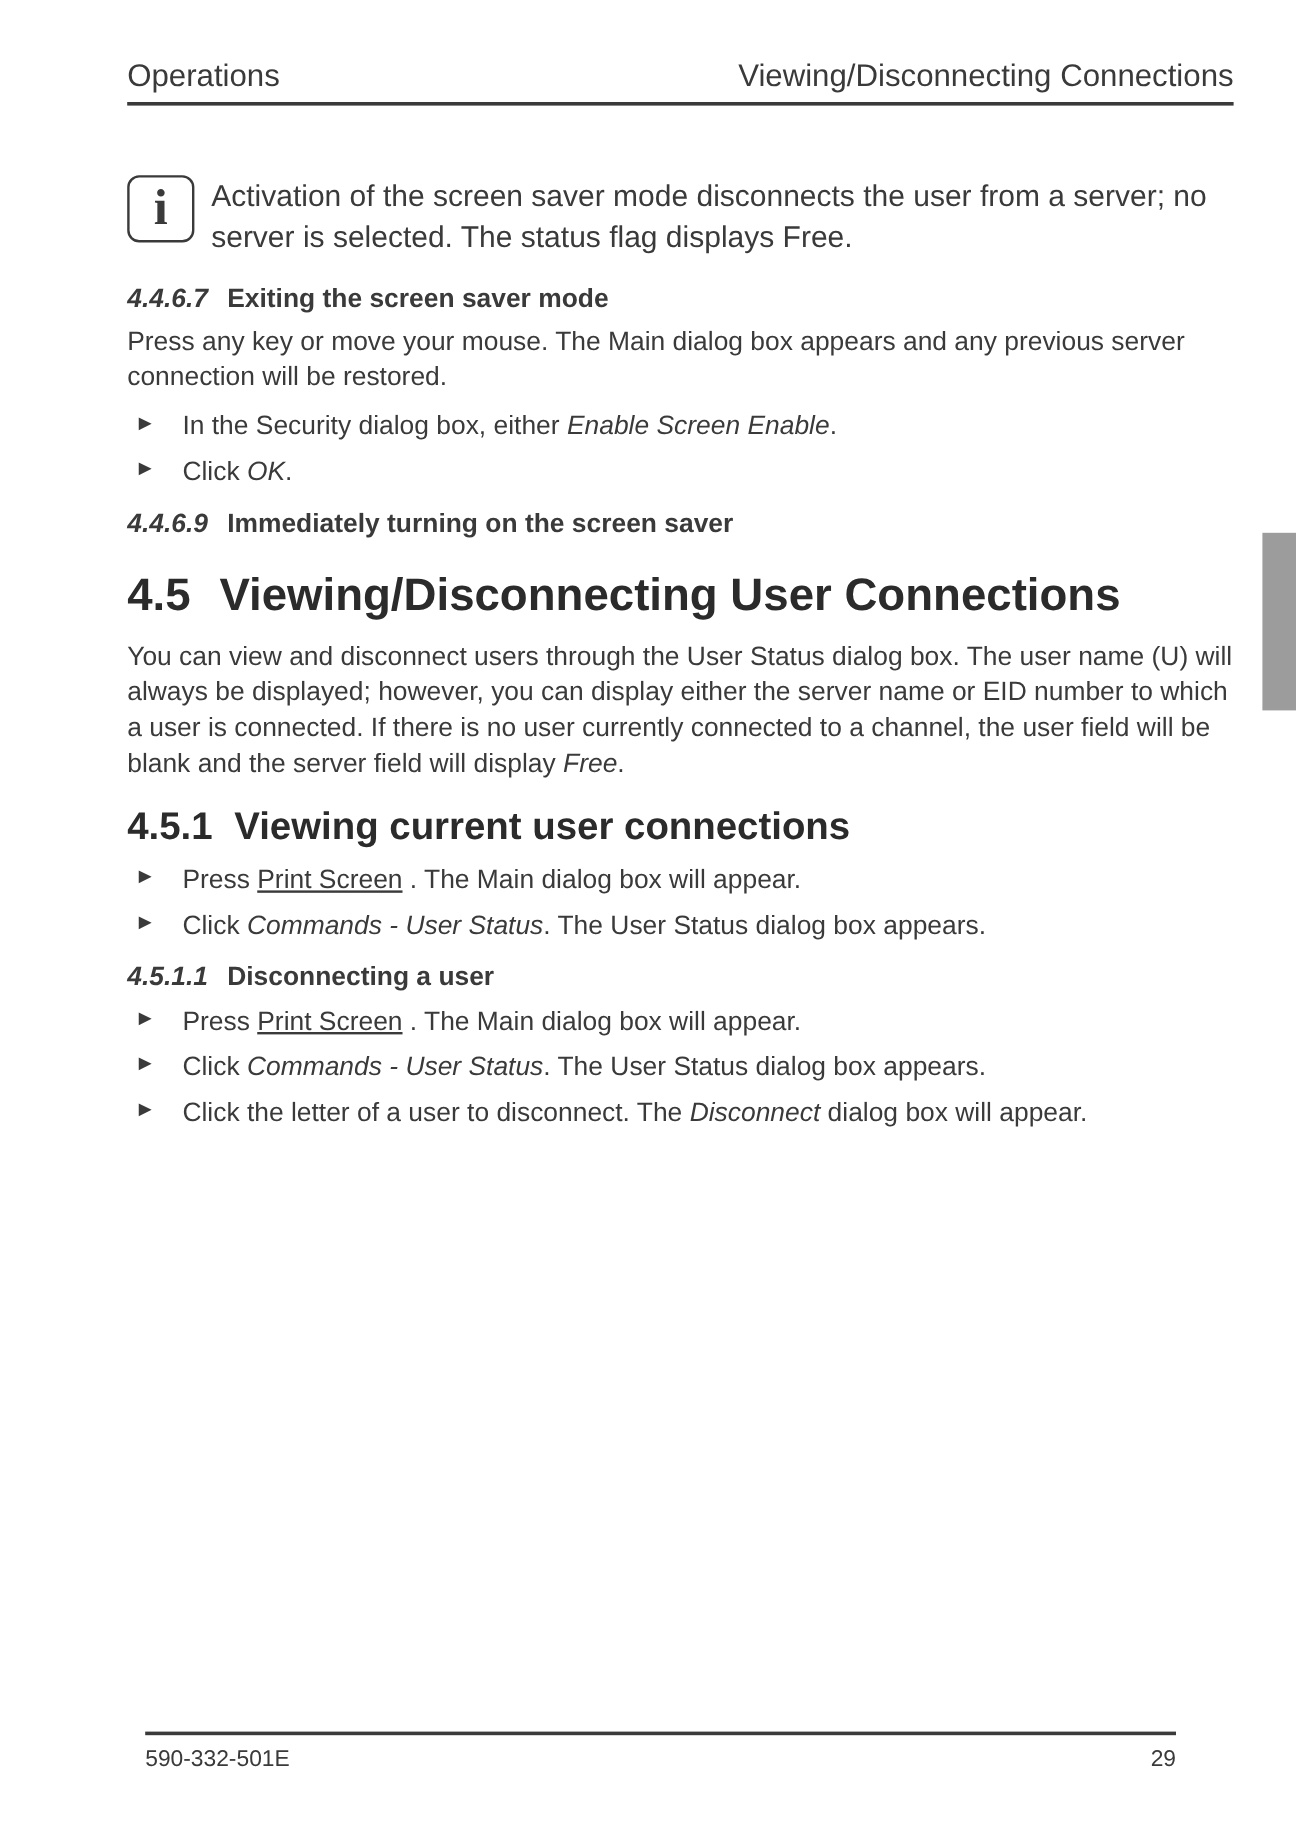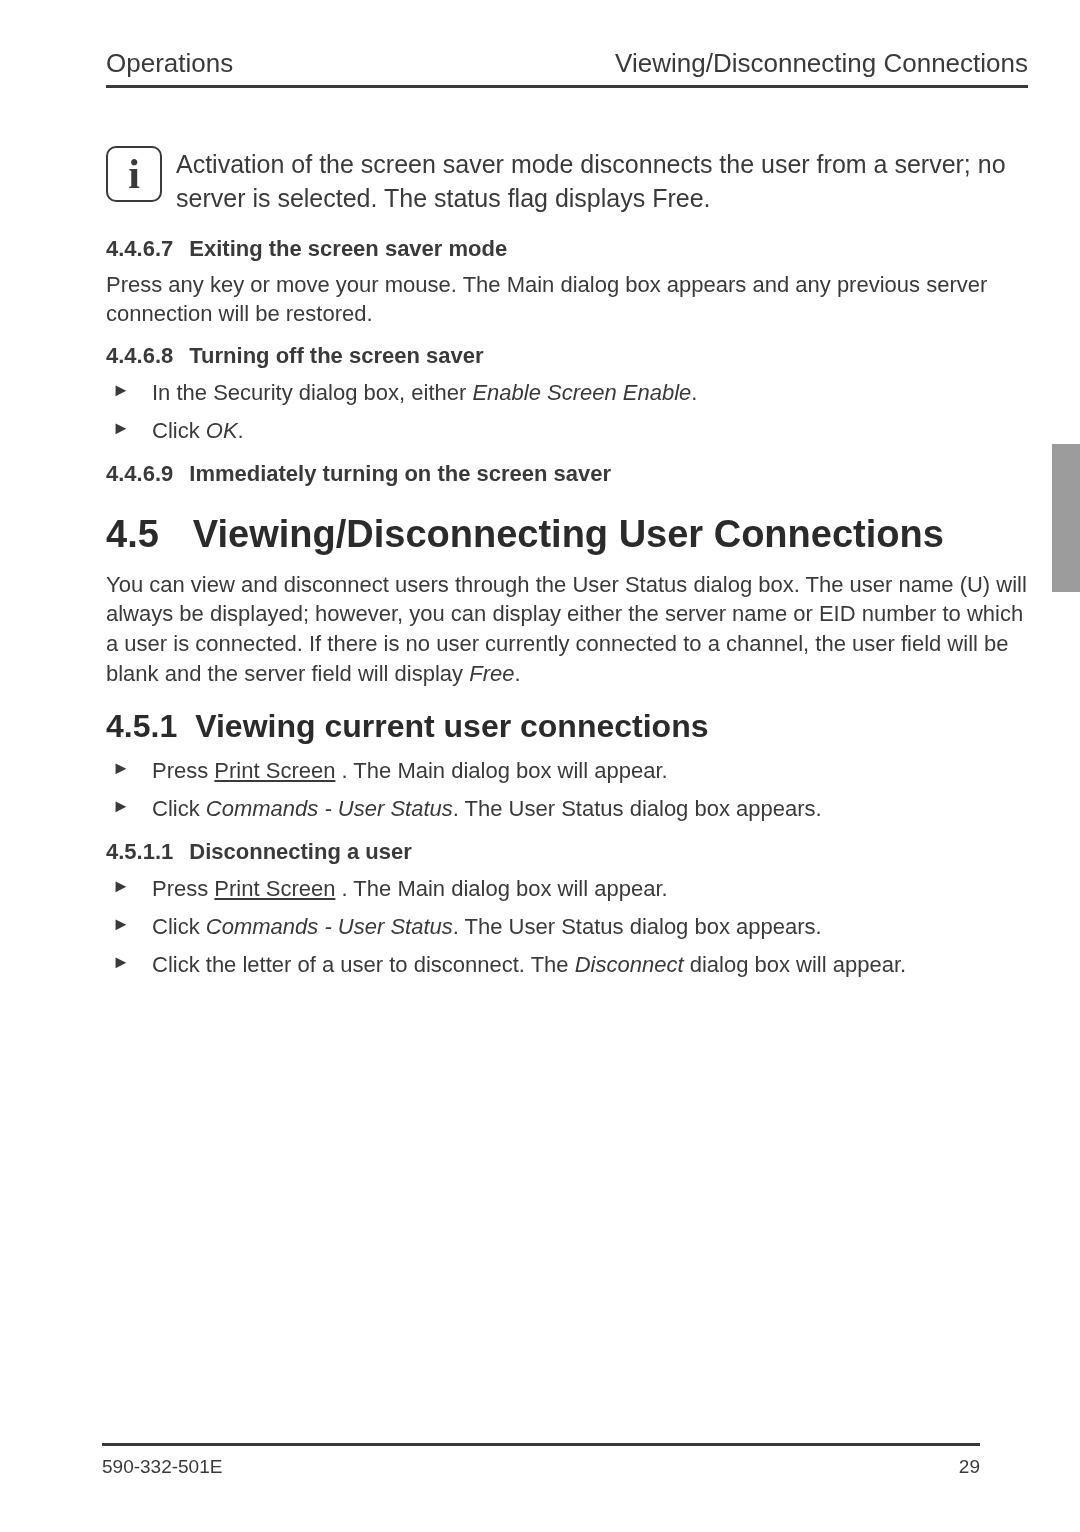--- a/index.html
+++ b/index.html
@@ -45,21 +45,21 @@
       font-weight: 700;
       line-height: 1;
       flex: 0 0 auto;
     }
     .info-text { font-size: 25px; line-height: 1.35; padding-top: 2px; }
     .h4 {
       font-size: 22px;
       font-weight: 700;
       margin: 14px 0 8px 0;
     }
-    .h4 .num { margin-right: 16px; }
+    .h4 .num { margin-right: 16px; font-style: italic; }
     .body { font-size: 22px; line-height: 1.35; margin-bottom: 10px; }
     .step-list { list-style: none; margin: 6px 0 14px 0; }
     .step-list li {
       font-size: 22px;
       line-height: 1.45;
       padding-left: 46px;
       position: relative;
       margin: 6px 0;
     }
     .step-list li::before {
@@ -71,39 +71,39 @@
       color: #3a3a3a;
     }
     .italic { font-style: italic; }
     .underline { text-decoration: underline; }
     .h1 {
       font-size: 38px;
       font-weight: 700;
       margin: 26px 0 14px 0;
       color: #2b2b2b;
     }
-    .h1 .num { margin-right: 34px; }
+    .h1 .num { margin-right: 24px; }
     .h2 {
       font-size: 32px;
       font-weight: 700;
       margin: 20px 0 10px 0;
       color: #2b2b2b;
     }
     .h2 .num { margin-right: 18px; }
     .side-tab {
       position: absolute;
       right: 0;
       top: 444px;
       width: 28px;
       height: 148px;
       background: #9c9c9c;
     }
     .footer {
       position: absolute;
-      left: 102px;
+      left: 121px;
       right: 100px;
       bottom: 54px;
       border-top: 3px solid #3a3a3a;
       padding-top: 10px;
       display: flex;
       justify-content: space-between;
       font-size: 19px;
       color: #3a3a3a;
     }
   </style>
@@ -120,23 +120,20 @@
   <div class="info-row">
     <div class="info-icon">i</div>
     <div class="info-text">Activation of the screen saver mode disconnects the user from a server; no server is selected. The status flag displays Free.</div>
   </div>
 
   <div class="h4">
     <span class="num">4.4.6.7</span><span>Exiting the screen saver mode</span>
   </div>
   <div class="body">Press any key or move your mouse. The Main dialog box appears and any previous server connection will be restored.</div>
 
-  <div class="h4">
-    <span class="num">4.4.6.8</span><span>Turning off the screen saver</span>
-  </div>
   <ul class="step-list">
     <li>
       <span>In the Security dialog box, either </span><span class="italic">Enable Screen Enable</span><span>.</span>
     </li>
     <li>
       <span>Click </span><span class="italic">OK</span><span>.</span>
     </li>
   </ul>
 
   <div class="h4">

